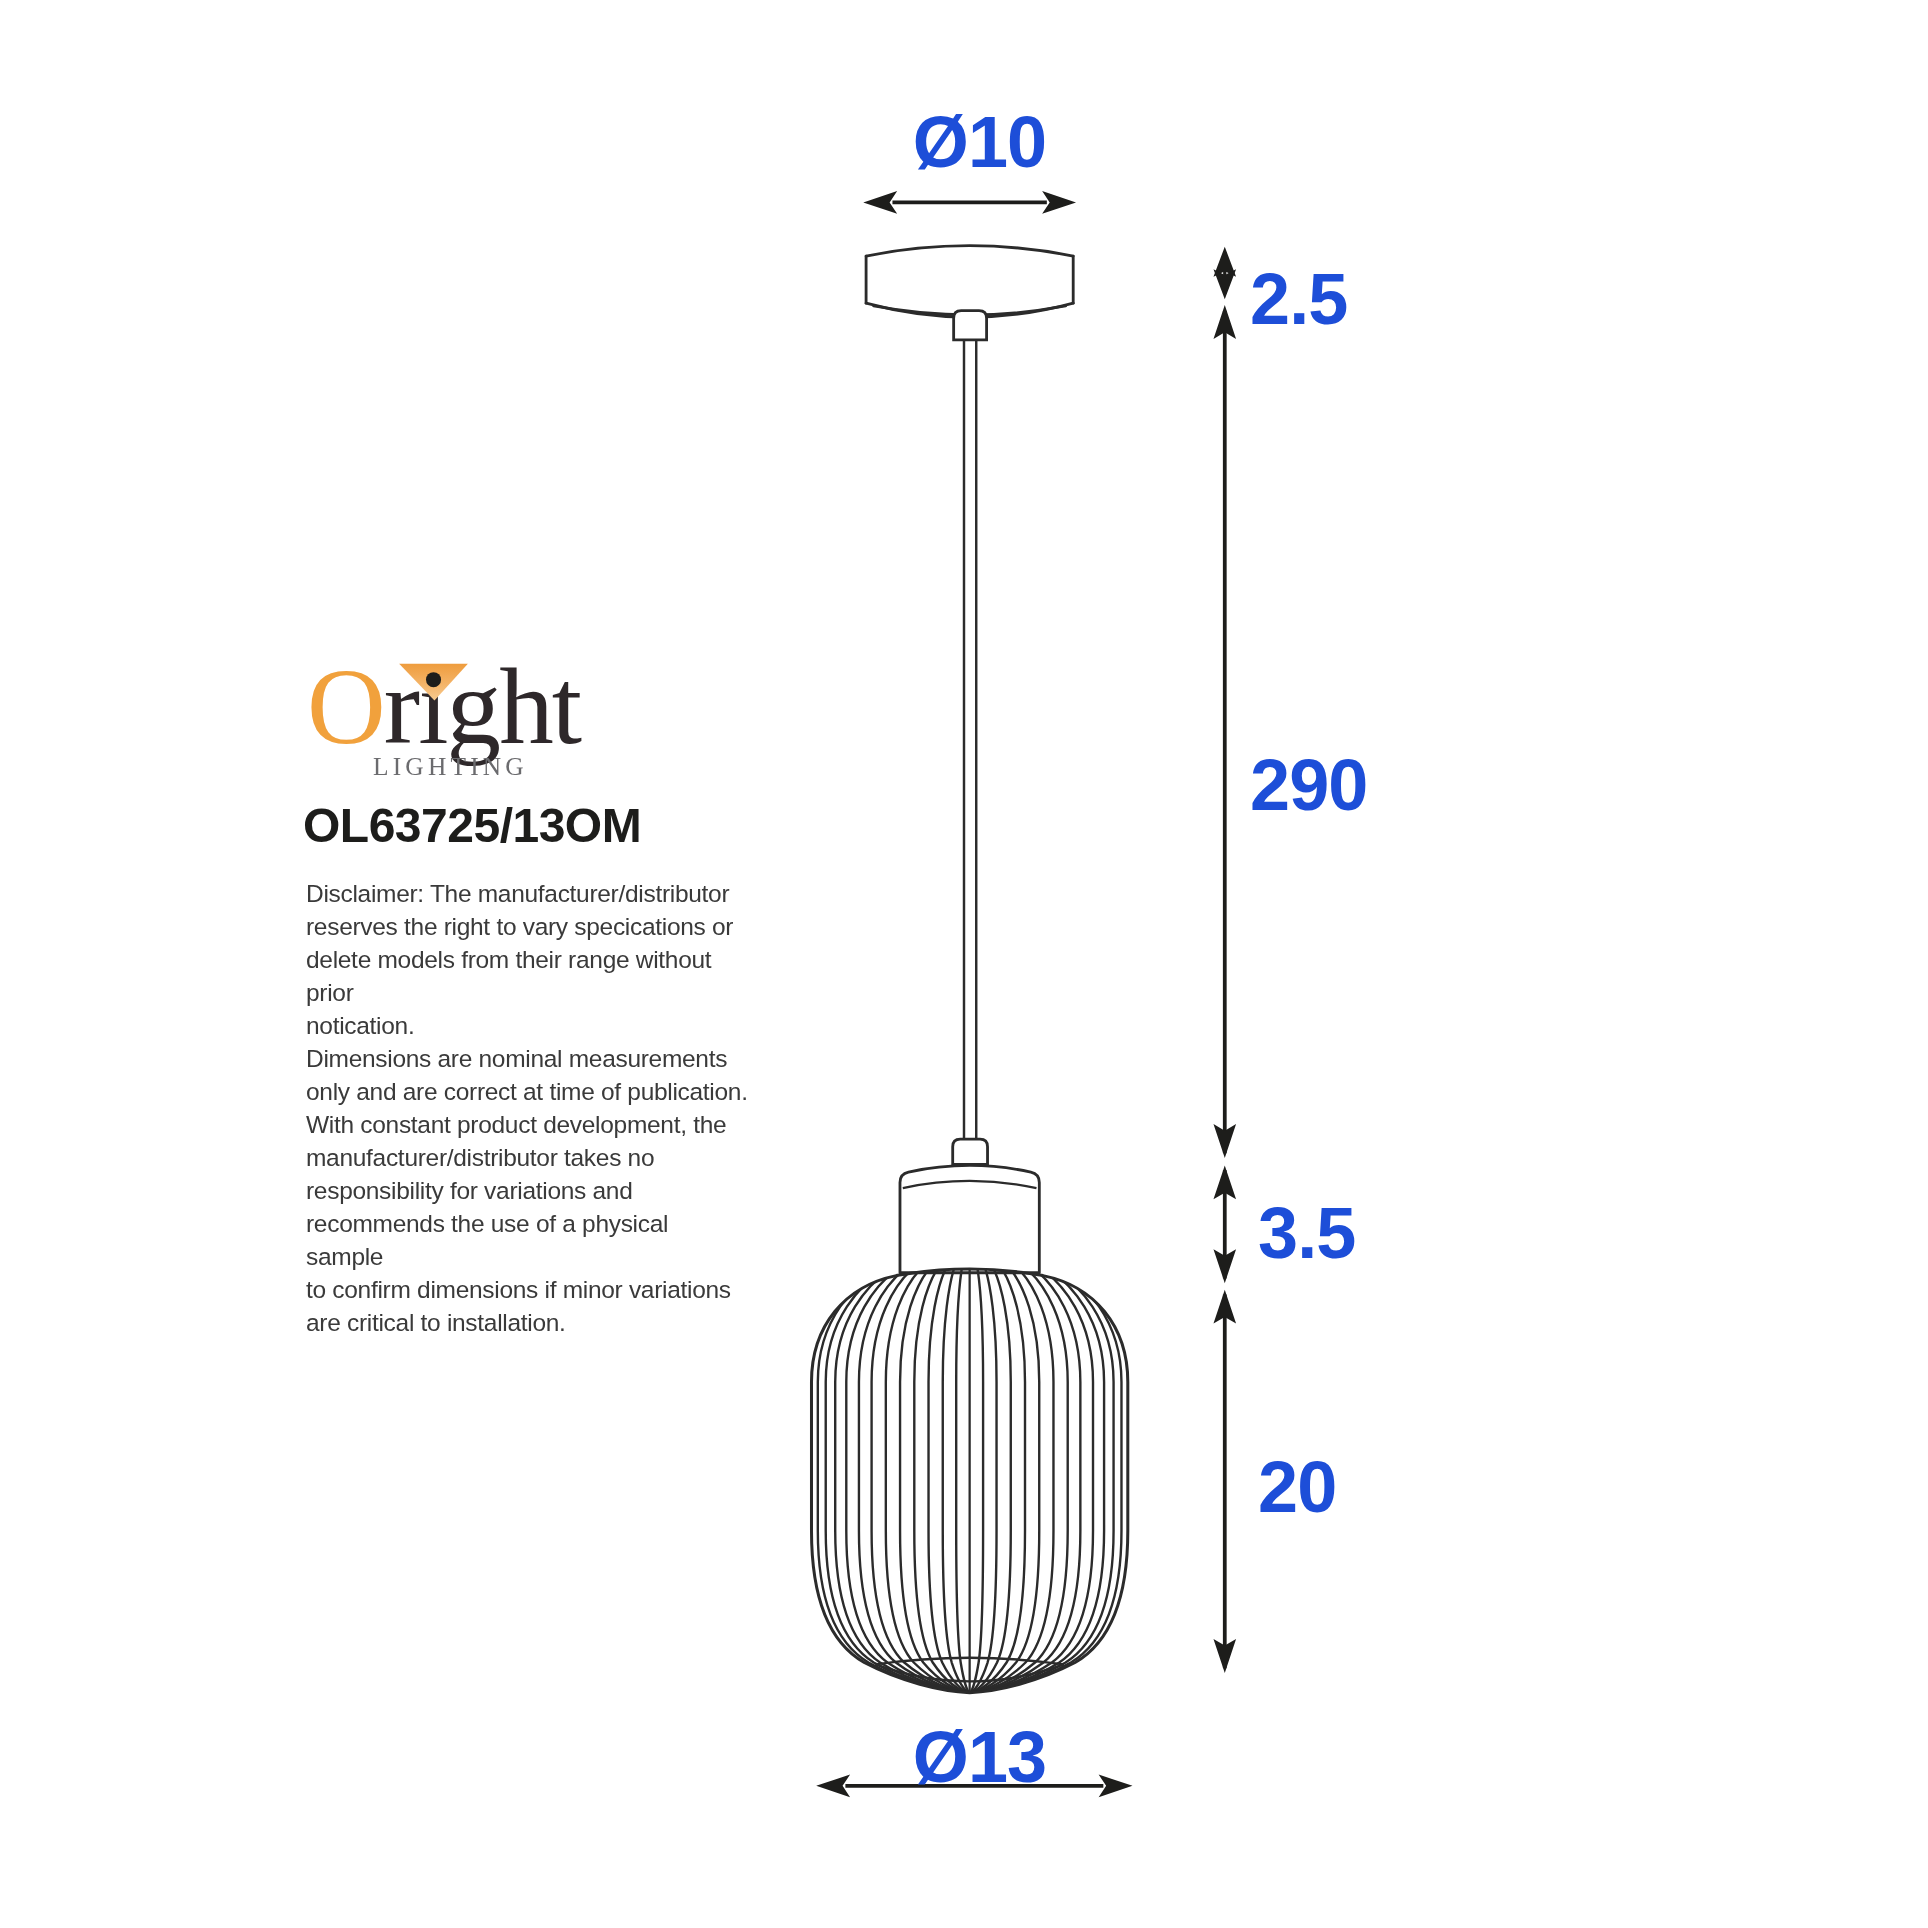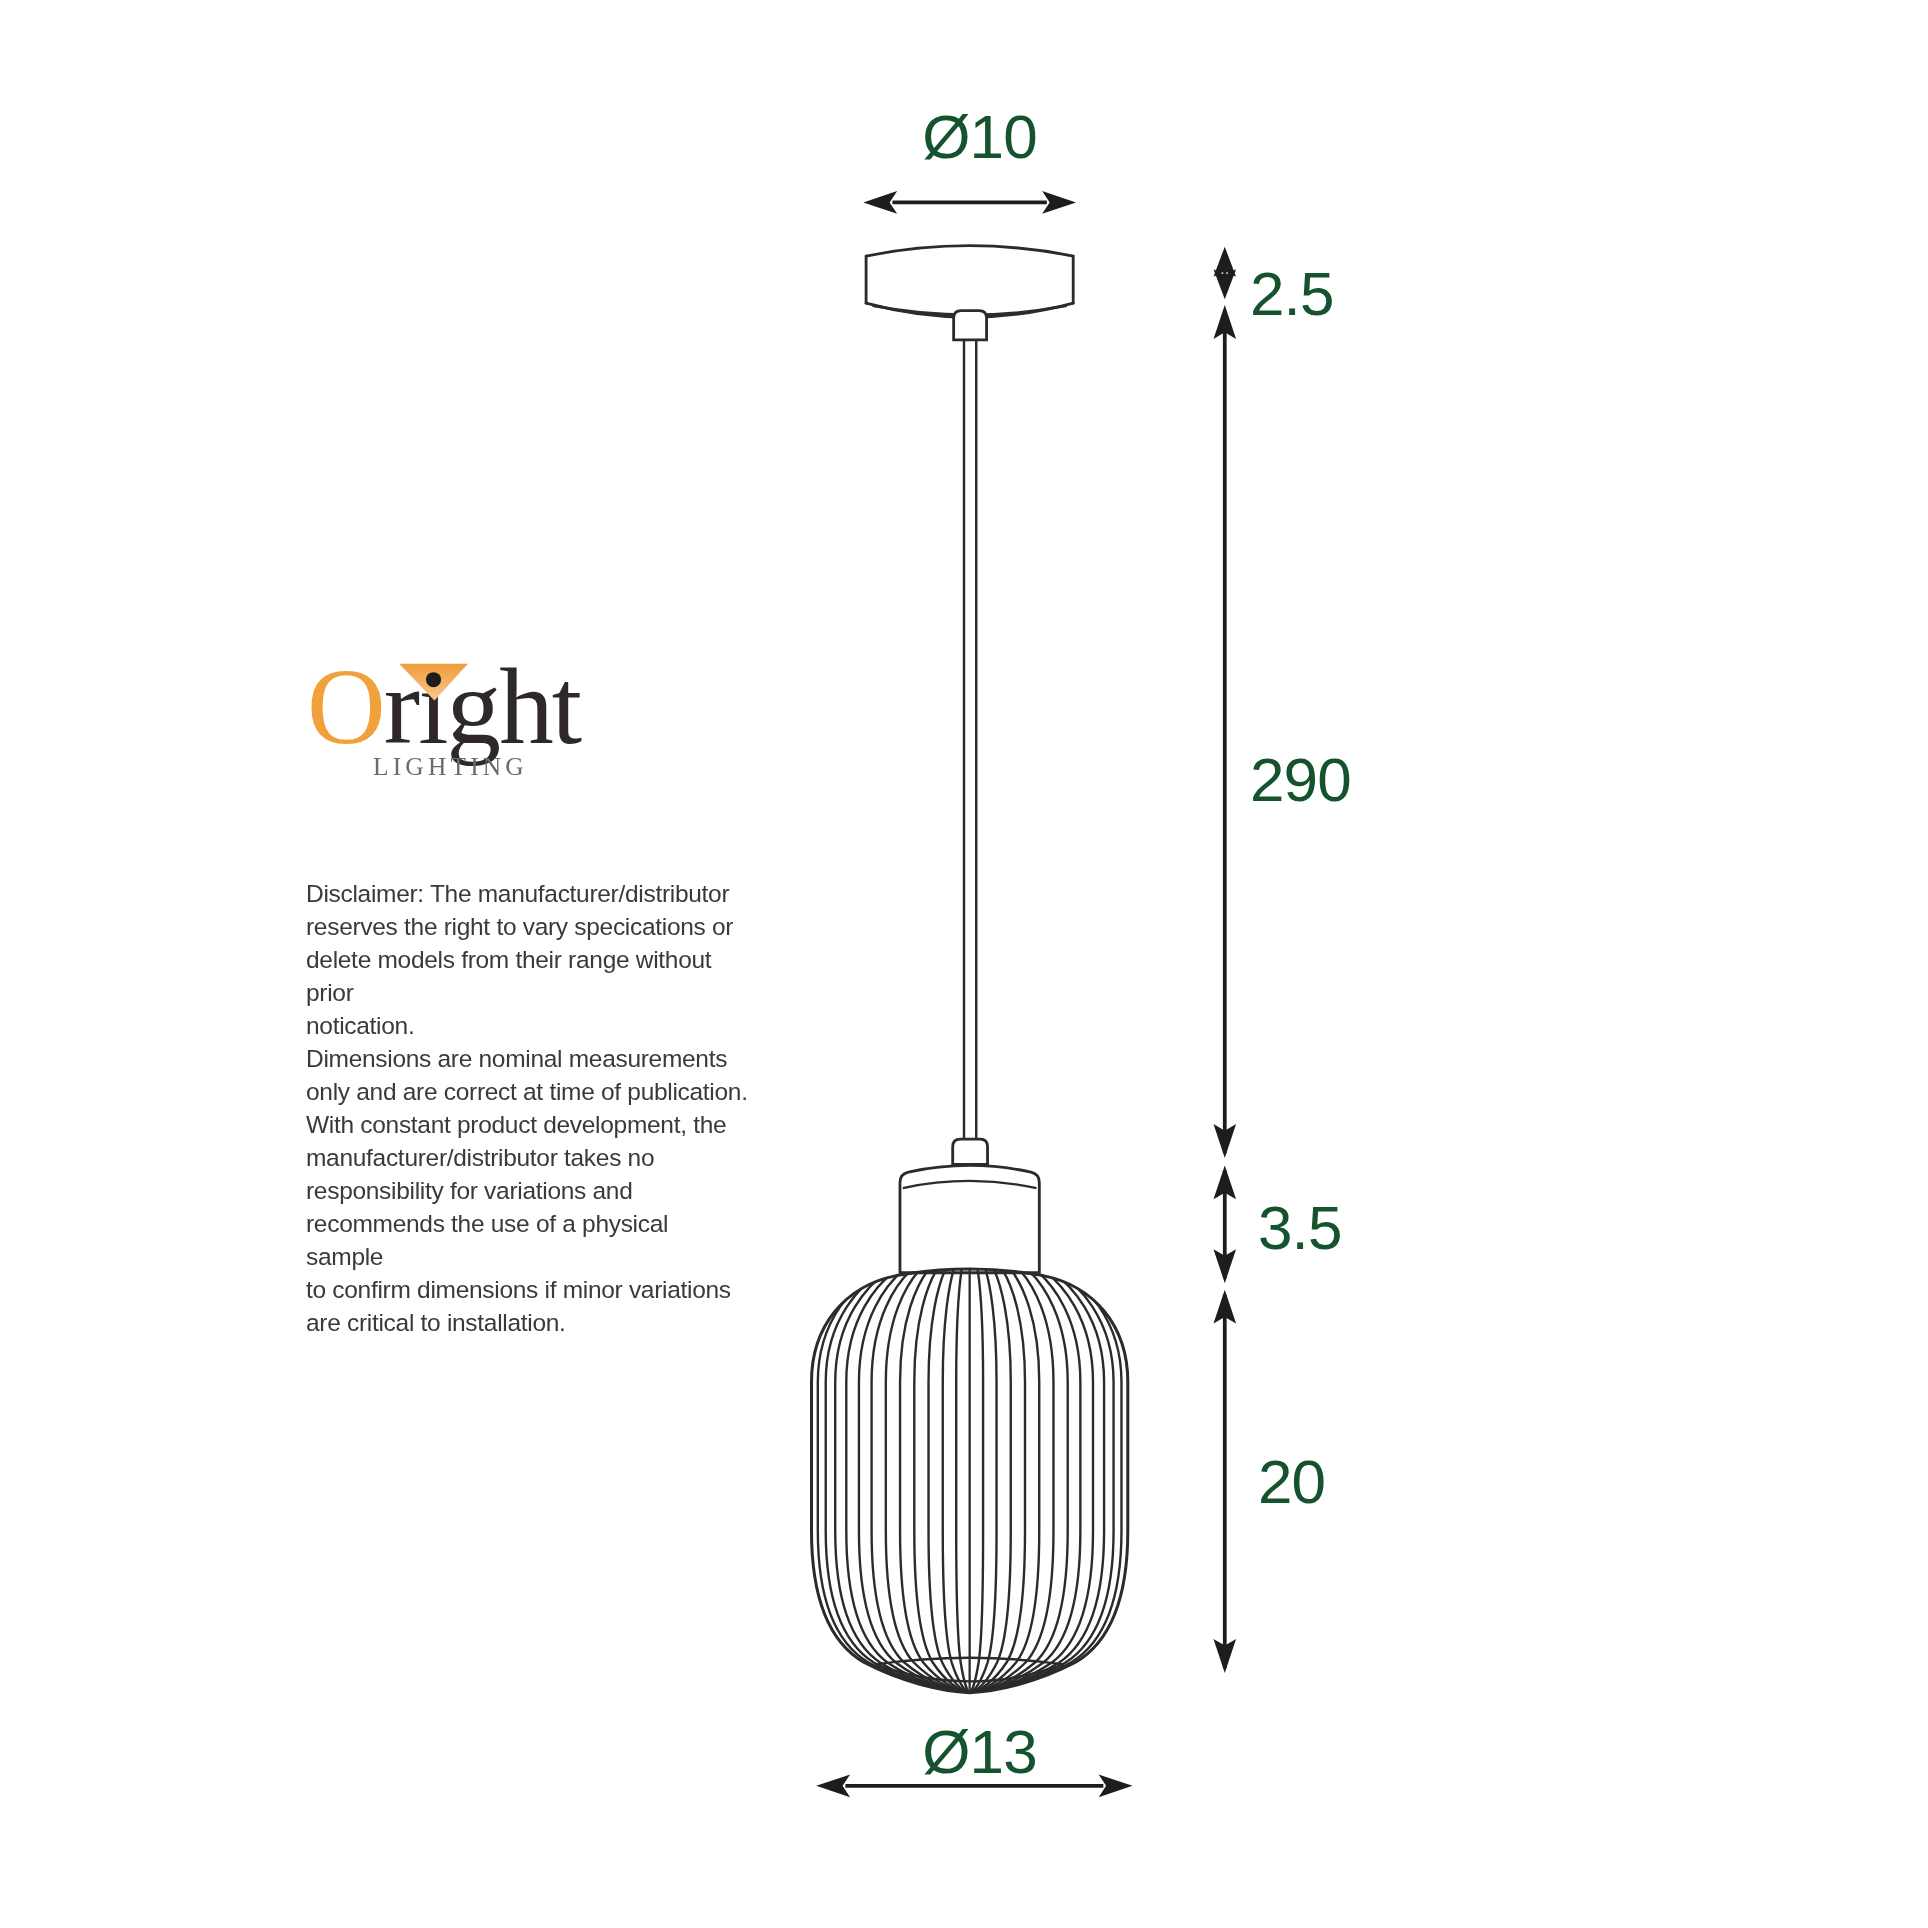--- a/index.html
+++ b/index.html
@@ -9,23 +9,23 @@
     background:#fff;
     font-family:"Liberation Sans", sans-serif;
     overflow:hidden;
   }
   .layer{position:absolute;left:0;top:0;width:1928px;height:1928px;}
   svg{display:block;}
 
   
   .dim-label{
     position:absolute;
-    color:#14532d;
-    font-weight:normal;
-    font-size:62px;
+    color:#1d4ed8;
+    font-weight:bold;
+    font-size:72px;
     line-height:1;
     letter-spacing:-0.9px;
     white-space:nowrap;
   }
   .dim-label.centered{width:207px;text-align:center;}
 
   .brand-wordmark{
     position:absolute;
     left:307px;top:652px;
     font-family:"Liberation Serif", serif;
@@ -190,20 +190,21 @@
 
   <div class="dim-label" style="left:1258px;top:1451px;">20</div>
 
   <div class="dim-label centered" style="left:876px;top:1721px;">Ø13</div>
 
   <div>
     <div class="brand-wordmark"><span class="brand-initial">O</span><span class="brand-rest">right</span></div>
     <div class="brand-tagline">LIGHTING</div>
   </div>
 
+  <div class="product-code">OL63725/13OM</div>
 
   <div class="disclaimer">Disclaimer: The manufacturer/distributor
 reserves the right to vary specications or
 delete models from their range without prior
 notication.
 Dimensions are nominal measurements
 only and are correct at time of publication.
 With constant product development, the
 manufacturer/distributor takes no
 responsibility for variations and

